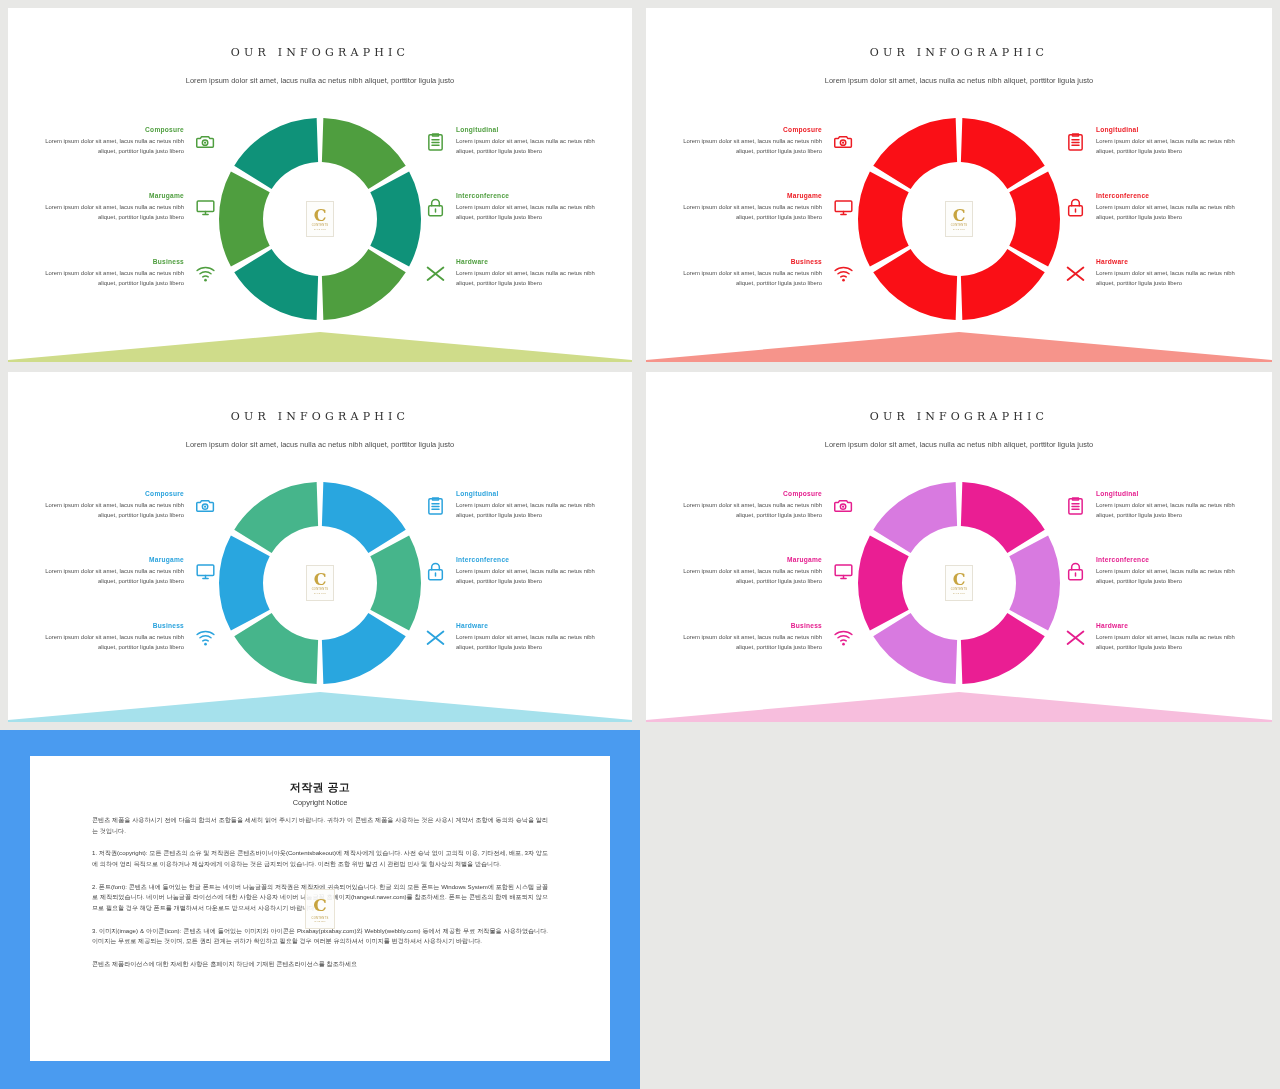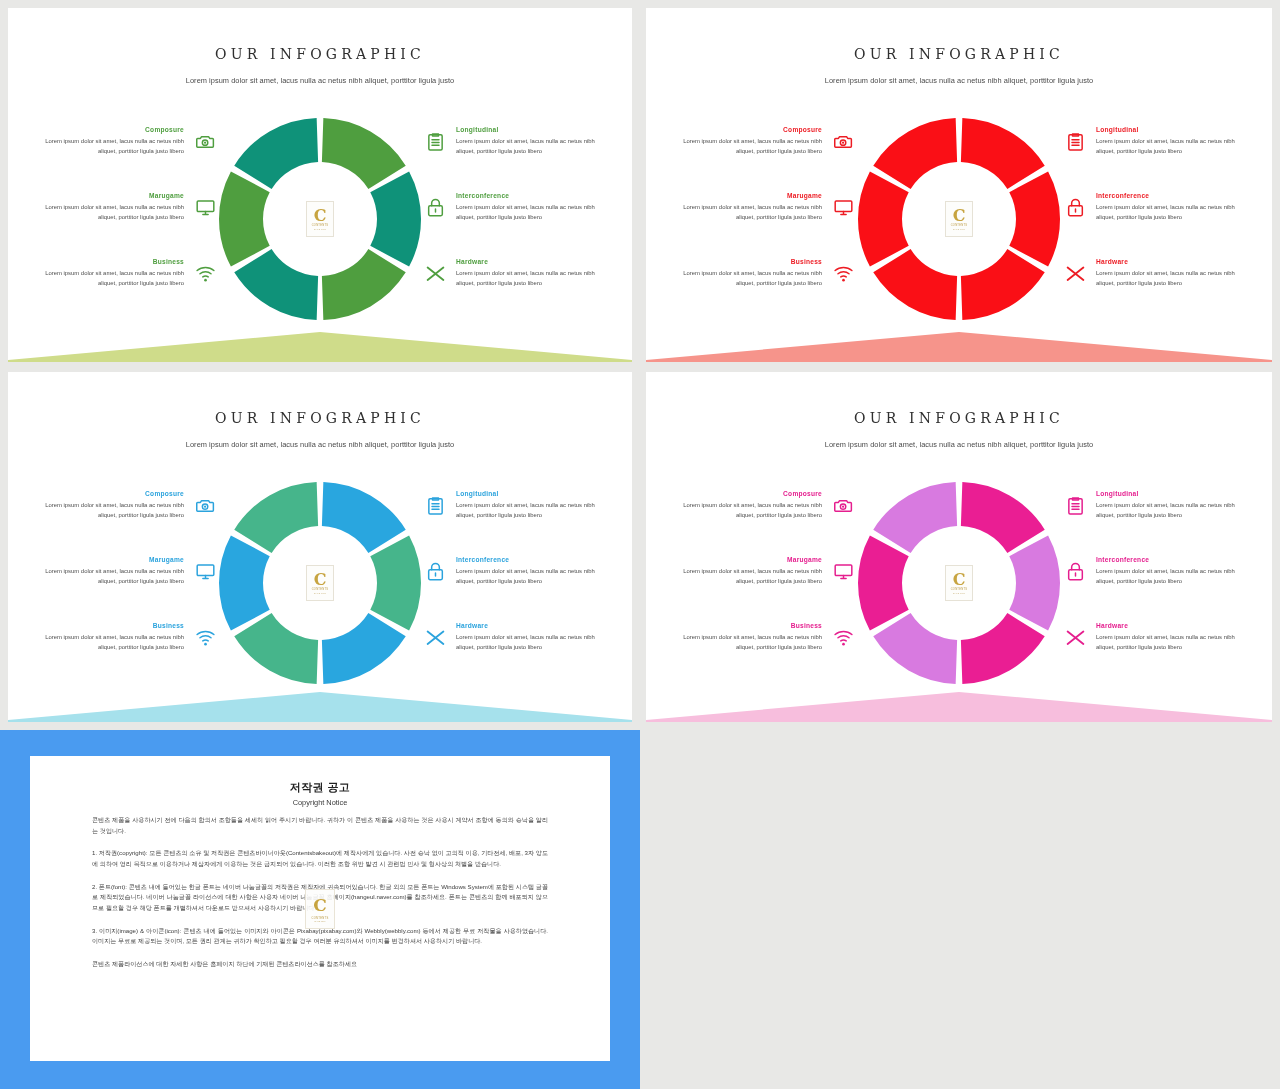--- a/index.html
+++ b/index.html
@@ -22,21 +22,21 @@
   .slide.s3 { left: 8px;  top: 372px; width: 624px; height: 350px; }
   .slide.s4 { left: 646px; top: 372px; width: 626px; height: 350px; }
 
   .slide-inner { position: relative; width: 100%; height: 100%; }
 
   
   .slide-title {
     position: absolute; left: 0; right: 0; top: 38px;
     text-align: center;
     font-family: "DejaVu Serif", serif;
-    font-size: 14px;
+    font-size: 11px;
     letter-spacing: 4.2px;
     color: #2f2f2f;
     font-weight: 400;
   }
   .slide-sub {
     position: absolute; left: 0; right: 0; top: 68px;
     text-align: center;
     font-size: 7.4px;
     color: #4a4a4a;
     letter-spacing: .05px;

